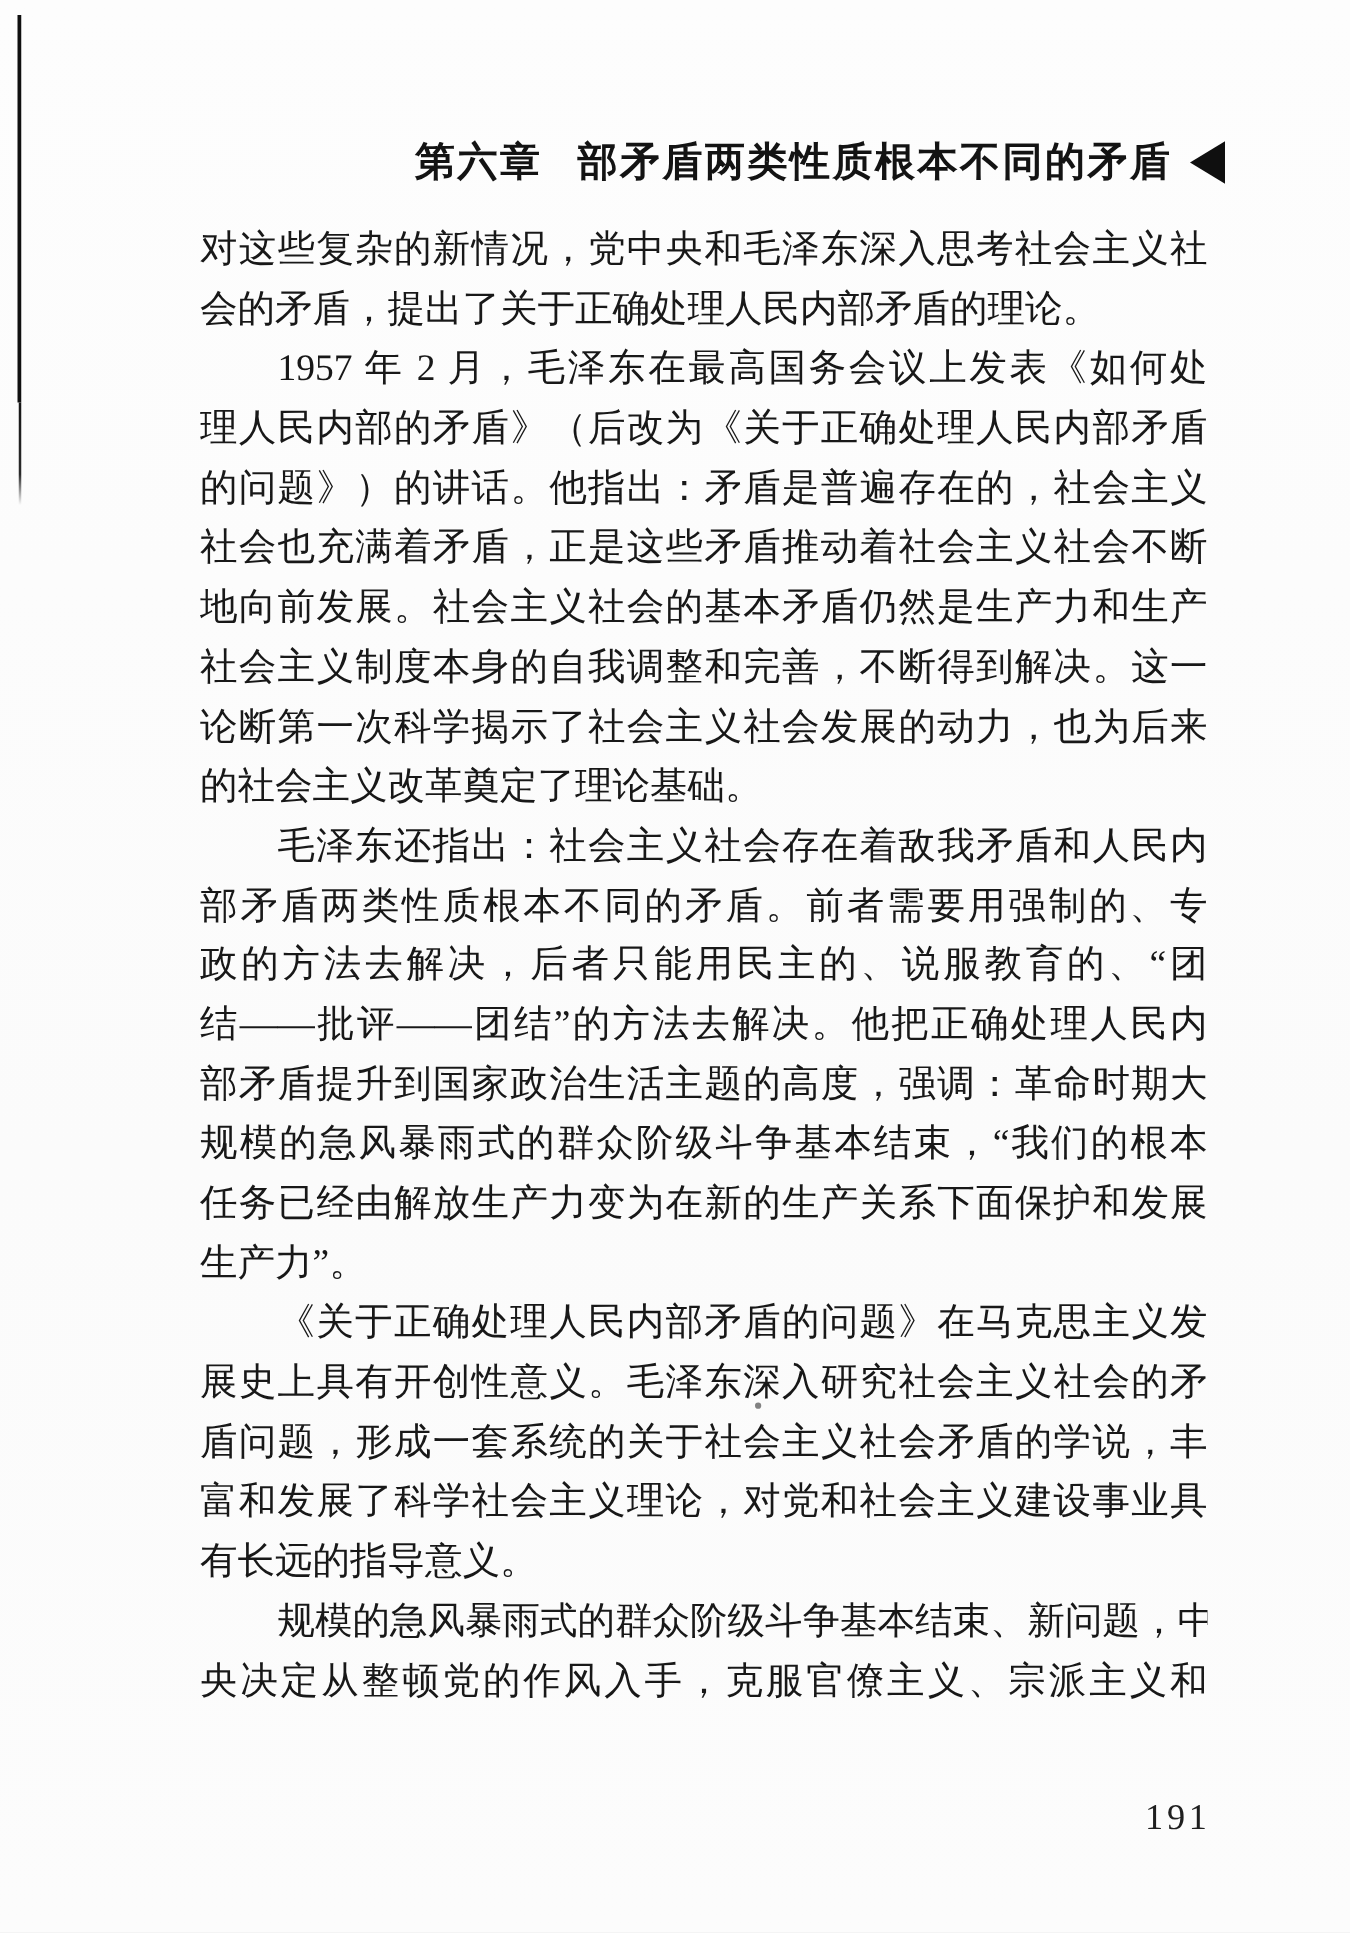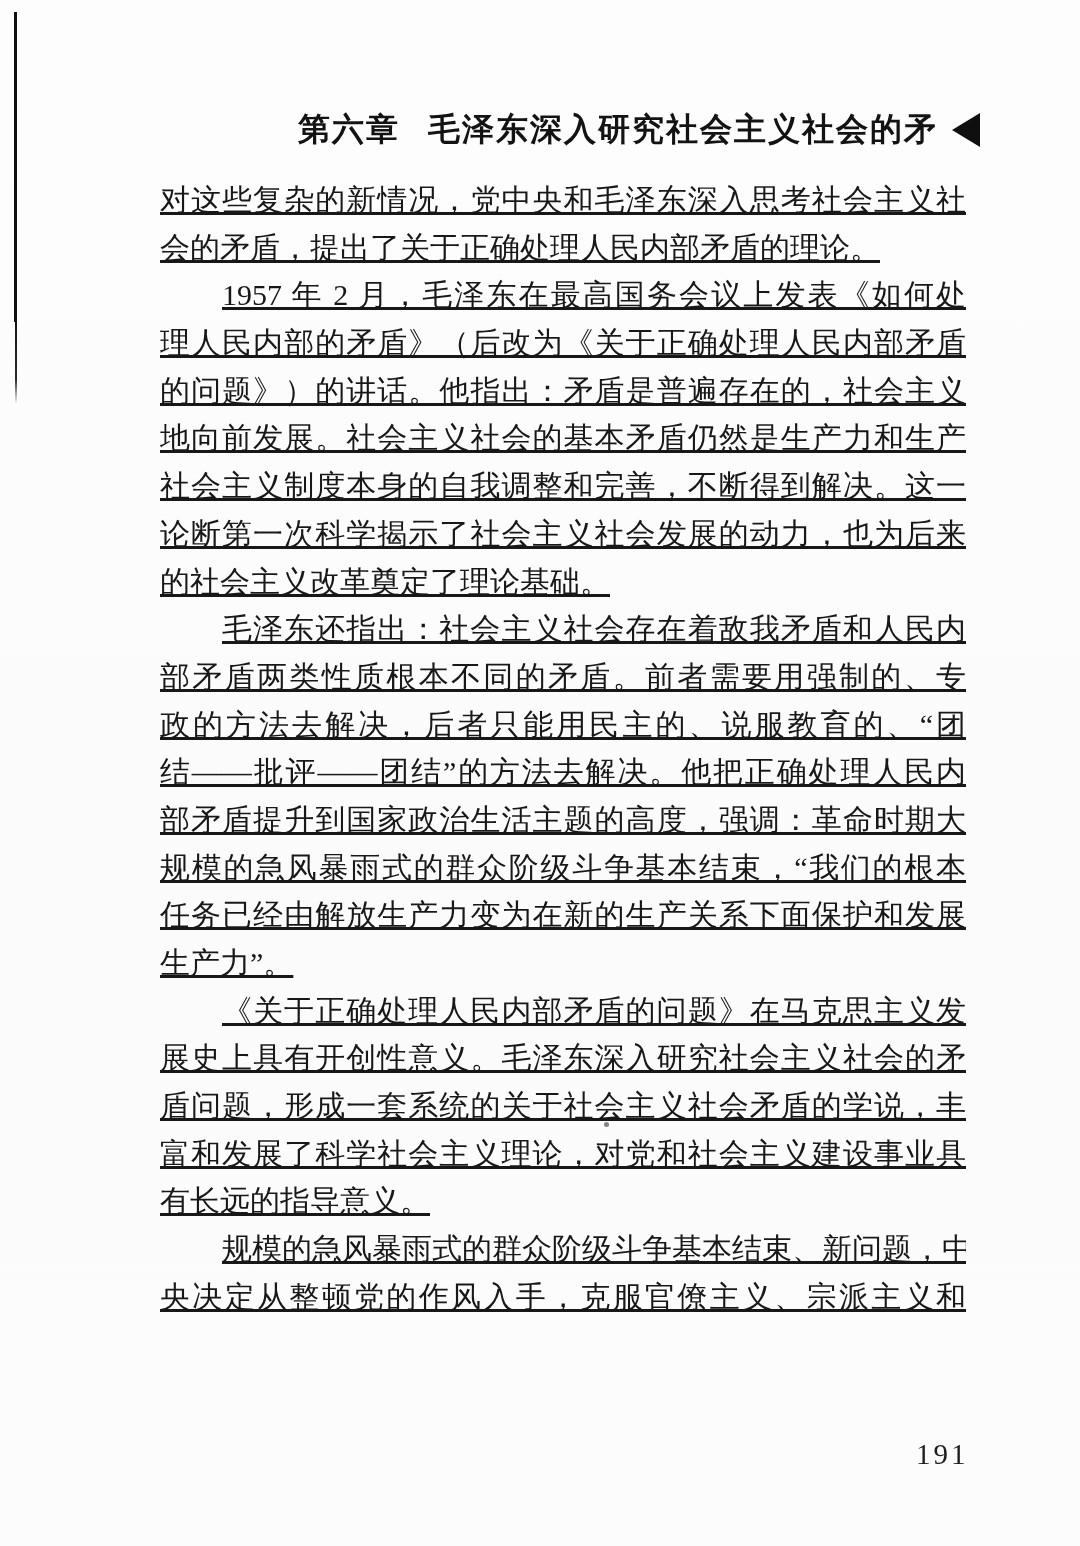--- a/index.html
+++ b/index.html
@@ -33,21 +33,21 @@
     font-family:"Liberation Sans","DejaVu Sans",sans-serif;
     font-weight:bold; font-size:32px; letter-spacing:2px; color:#131313;
     white-space:nowrap;
   }
   .header .chapter { margin-right:28px; }
   .header .tri { display:flex; align-items:center; margin-left:12px; }
   .header .tri svg { display:block; }
   
   .body-text {
     position:absolute; left:160px; top:176px; width:806px;
-    font-size:30px; color:#181818;text-decoration:underline;
+    font-size:30px; color:#181818;
   }
   .line {
     height:47.7px; line-height:47.7px;
     text-align:justify; text-align-last:justify;
     overflow:hidden; white-space:nowrap;
   }
   .line.indent { padding-left:62px; }
   .line.last { text-align:right; text-align-last:left; }
   
   .pagenum {
@@ -59,34 +59,35 @@
 <body>
 
 <div class="page">
 
   <div class="scan-line-top"></div>
   <div class="scan-line-bottom"></div>
   <div class="scan-dot"></div>
 
   <div class="header">
     <span class="chapter">第六章</span>
-    <span class="title">毛泽东深入研究社会主义社会的矛</span>
+    <span class="title">部矛盾两类性质根本不同的矛盾</span>
     <span class="tri">
       <svg width="30" height="36" viewBox="0 0 30 36" aria-hidden="true">
         <polygon points="30,1 30,35 2,18" fill="#0f0f0f"></polygon>
       </svg>
     </span>
   </div>
 
   <div class="body-text">
       <div class="line">对这些复杂的新情况，党中央和毛泽东深入思考社会主义社</div>
       <div class="line last">会的矛盾，提出了关于正确处理人民内部矛盾的理论。</div>
       <div class="line indent">1957 年 2 月，毛泽东在最高国务会议上发表《如何处</div>
       <div class="line">理人民内部的矛盾》（后改为《关于正确处理人民内部矛盾</div>
       <div class="line">的问题》）的讲话。他指出：矛盾是普遍存在的，社会主义</div>
+      <div class="line">社会也充满着矛盾，正是这些矛盾推动着社会主义社会不断</div>
       <div class="line">地向前发展。社会主义社会的基本矛盾仍然是生产力和生产</div>
       <div class="line">社会主义制度本身的自我调整和完善，不断得到解决。这一</div>
       <div class="line">论断第一次科学揭示了社会主义社会发展的动力，也为后来</div>
       <div class="line last">的社会主义改革奠定了理论基础。</div>
       <div class="line indent">毛泽东还指出：社会主义社会存在着敌我矛盾和人民内</div>
       <div class="line">部矛盾两类性质根本不同的矛盾。前者需要用强制的、专</div>
       <div class="line">政的方法去解决，后者只能用民主的、说服教育的、“团</div>
       <div class="line">结——批评——团结”的方法去解决。他把正确处理人民内</div>
       <div class="line">部矛盾提升到国家政治生活主题的高度，强调：革命时期大</div>
       <div class="line">规模的急风暴雨式的群众阶级斗争基本结束，“我们的根本</div>

